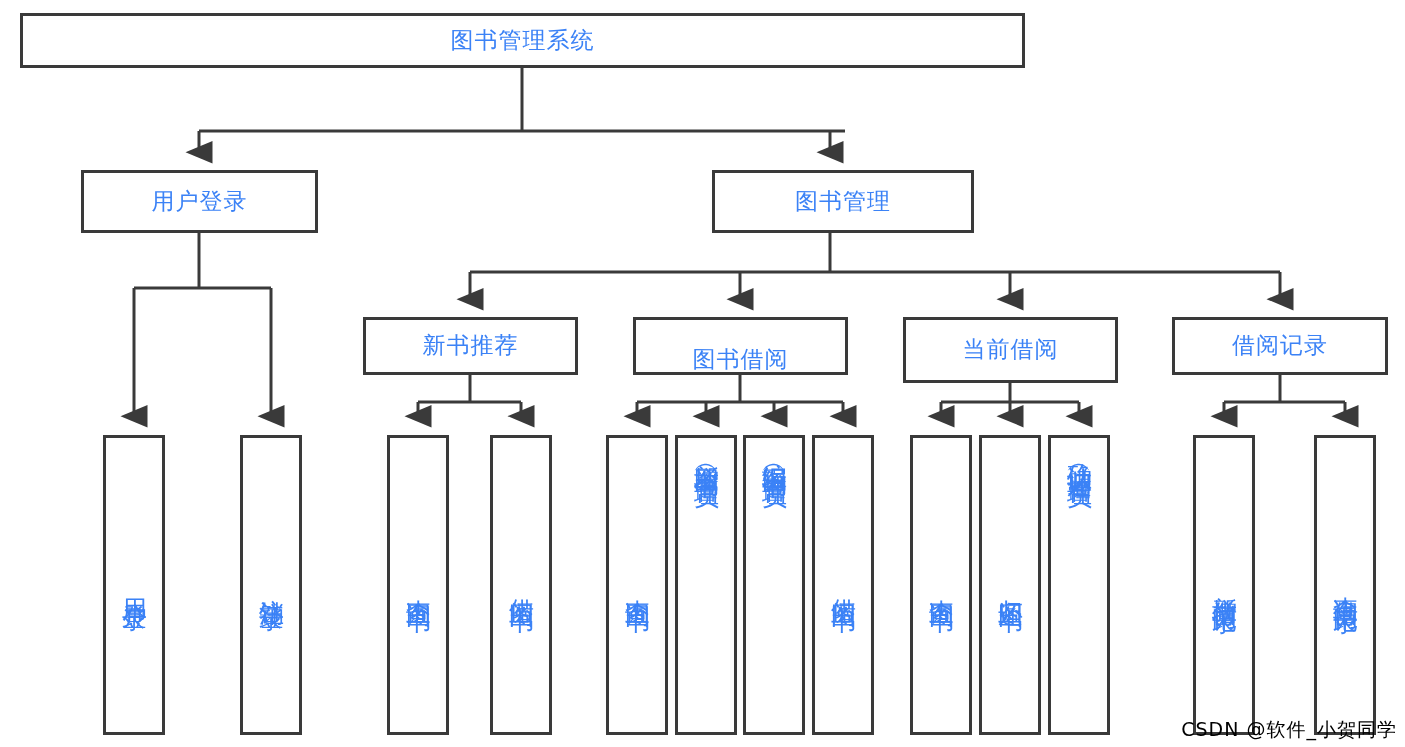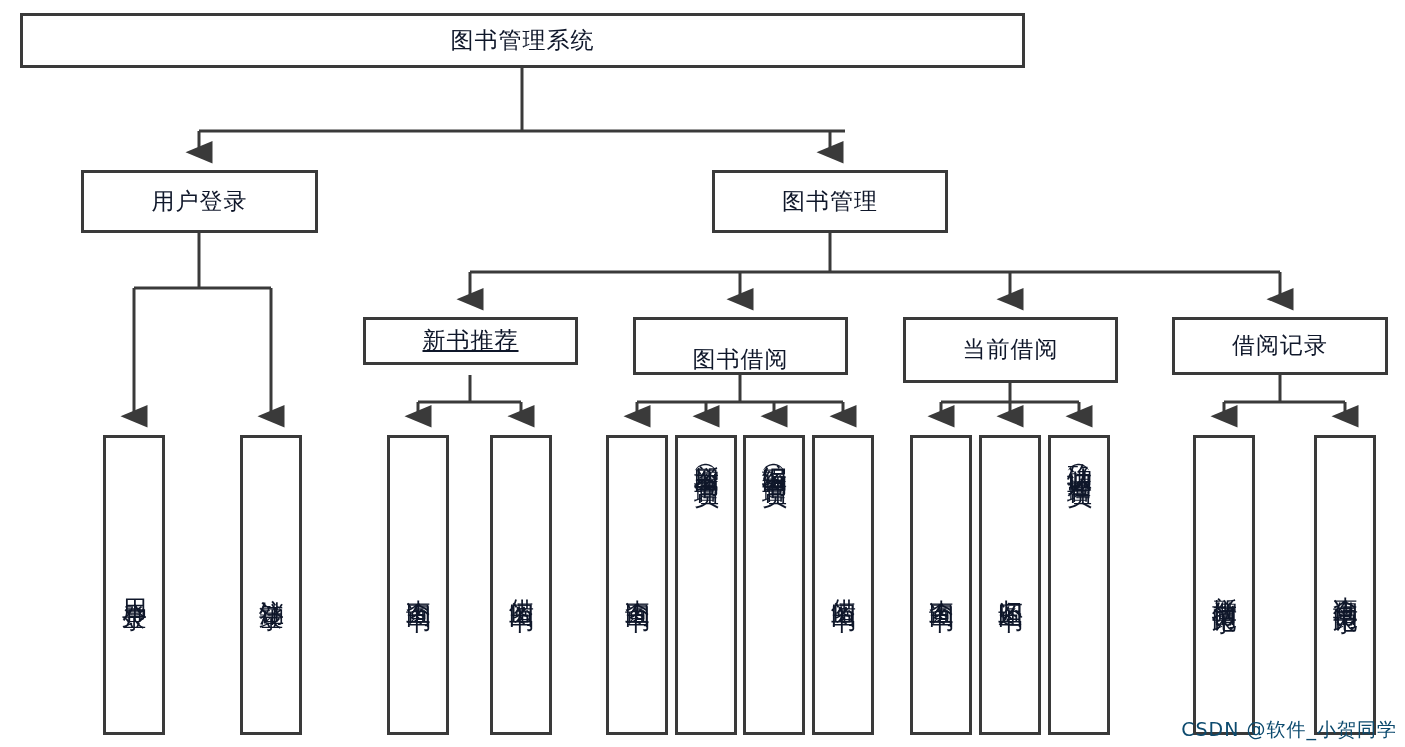--- a/index.html
+++ b/index.html
@@ -20,21 +20,21 @@
     left: 0;
     top: 0;
     width: 1405px;
     height: 747px;
   }
   .node {
     position: absolute;
     box-sizing: border-box;
     border: 3px solid #3a3a3a;
     background: #ffffff;
-    color: #0f172a;
+    color: #3b82f6;
     display: flex;
     align-items: center;
     justify-content: center;
     text-align: center;
   }
   .node-h {
     font-size: 23px;
     letter-spacing: 1px;
     line-height: 1.1;
   }
@@ -50,21 +50,21 @@
   }
   .node-v.topalign {
     justify-content: flex-start;
     padding-top: 6px;
   }
   .watermark {
     position: absolute;
     right: 8px;
     bottom: 4px;
     font-size: 19px;
-    color: #0c4a6e;
+    color: #000000;
     letter-spacing: 1px;
     white-space: nowrap;
     pointer-events: none;
   }
 </style>
 </head>
 <body>
 
 <div id="canvas">
 
@@ -118,25 +118,25 @@
     </g>
   </svg>
 
   <div class="node node-h" style="left:20px; top:13px; width:1005px; height:55px;">
     <span>图书管理系统</span>
   </div>
 
   <div class="node node-h" style="left:81px; top:170px; width:237px; height:63px;">
     <span>用户登录</span>
   </div>
-  <div class="node node-h" style="left:712px; top:170px; width:236px; height:63px;">
+  <div class="node node-h" style="left:712px; top:170px; width:262px; height:63px;">
     <span>图书管理</span>
   </div>
 
-  <div class="node node-h" style="left:363px; top:317px; width:215px; height:48px;text-decoration:underline;">
+  <div class="node node-h" style="left:363px; top:317px; width:215px; height:58px;">
     <span>新书推荐</span>
   </div>
   <div class="node node-h" style="left:633px; top:317px; width:215px; height:58px;align-items:flex-end;">
     <span>图书借阅</span>
   </div>
   <div class="node node-h" style="left:903px; top:317px; width:215px; height:66px;">
     <span>当前借阅</span>
   </div>
   <div class="node node-h" style="left:1172px; top:317px; width:216px; height:58px;">
     <span>借阅记录</span>

